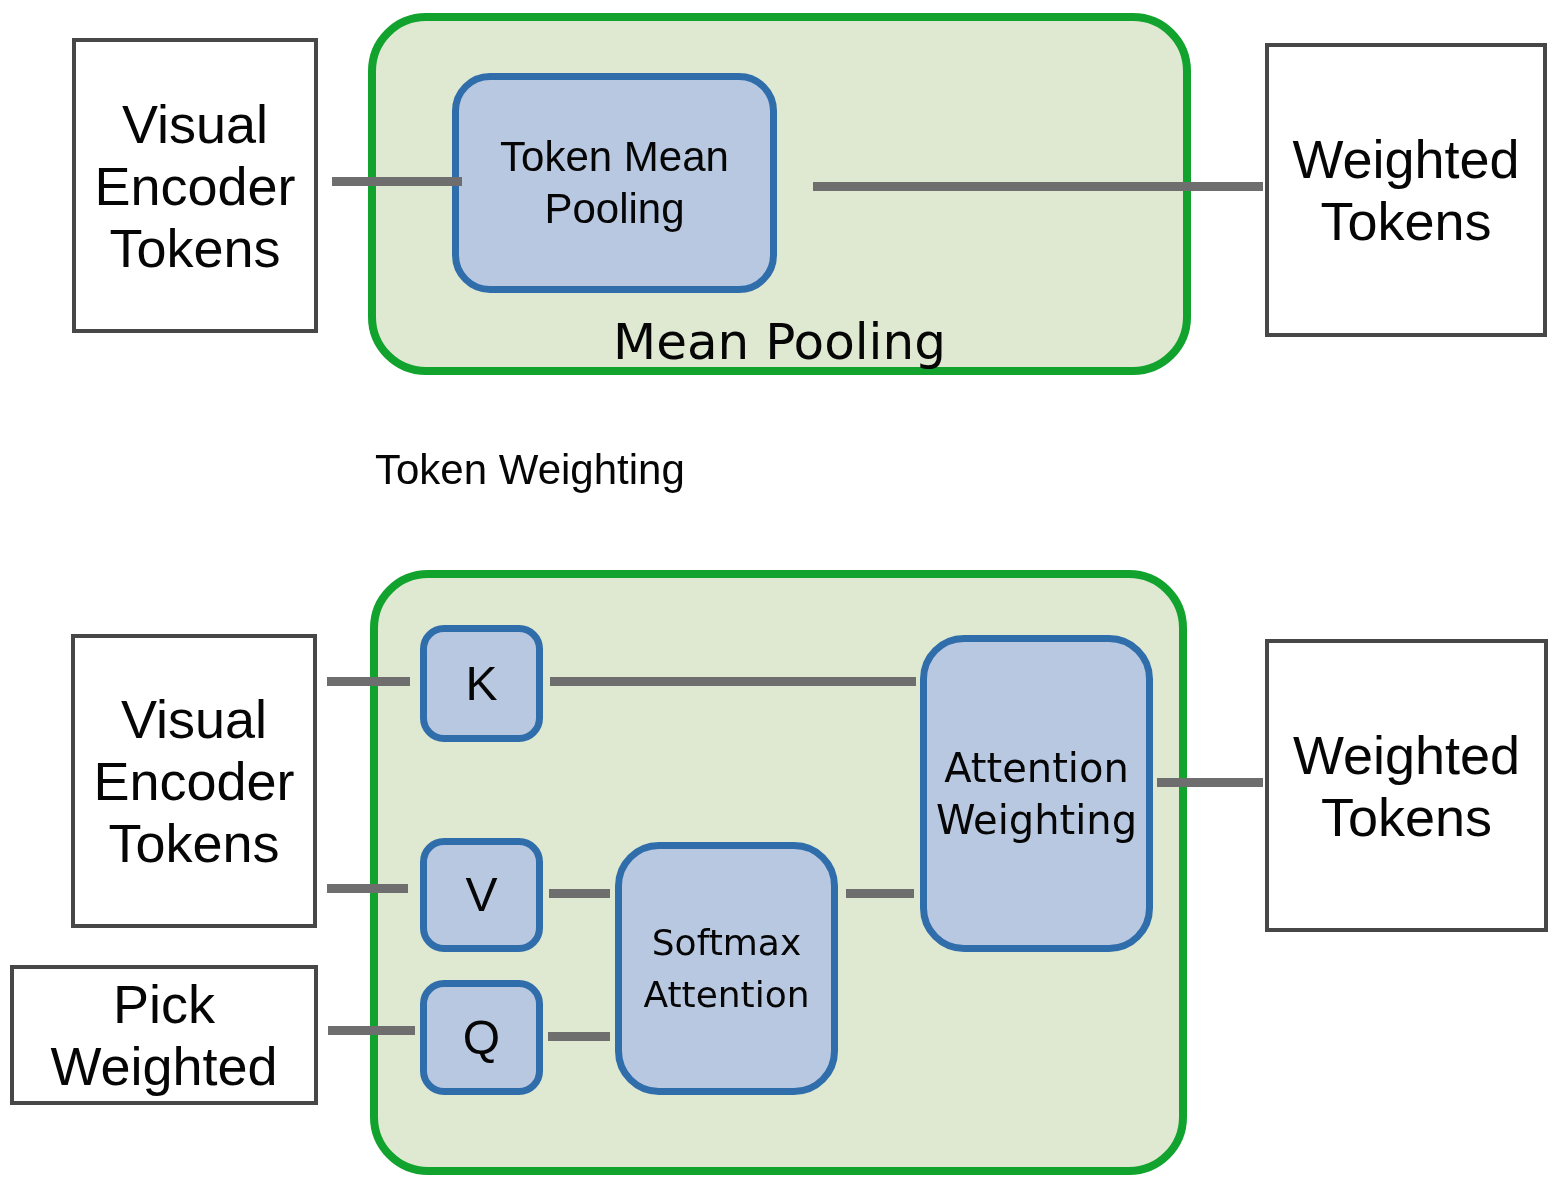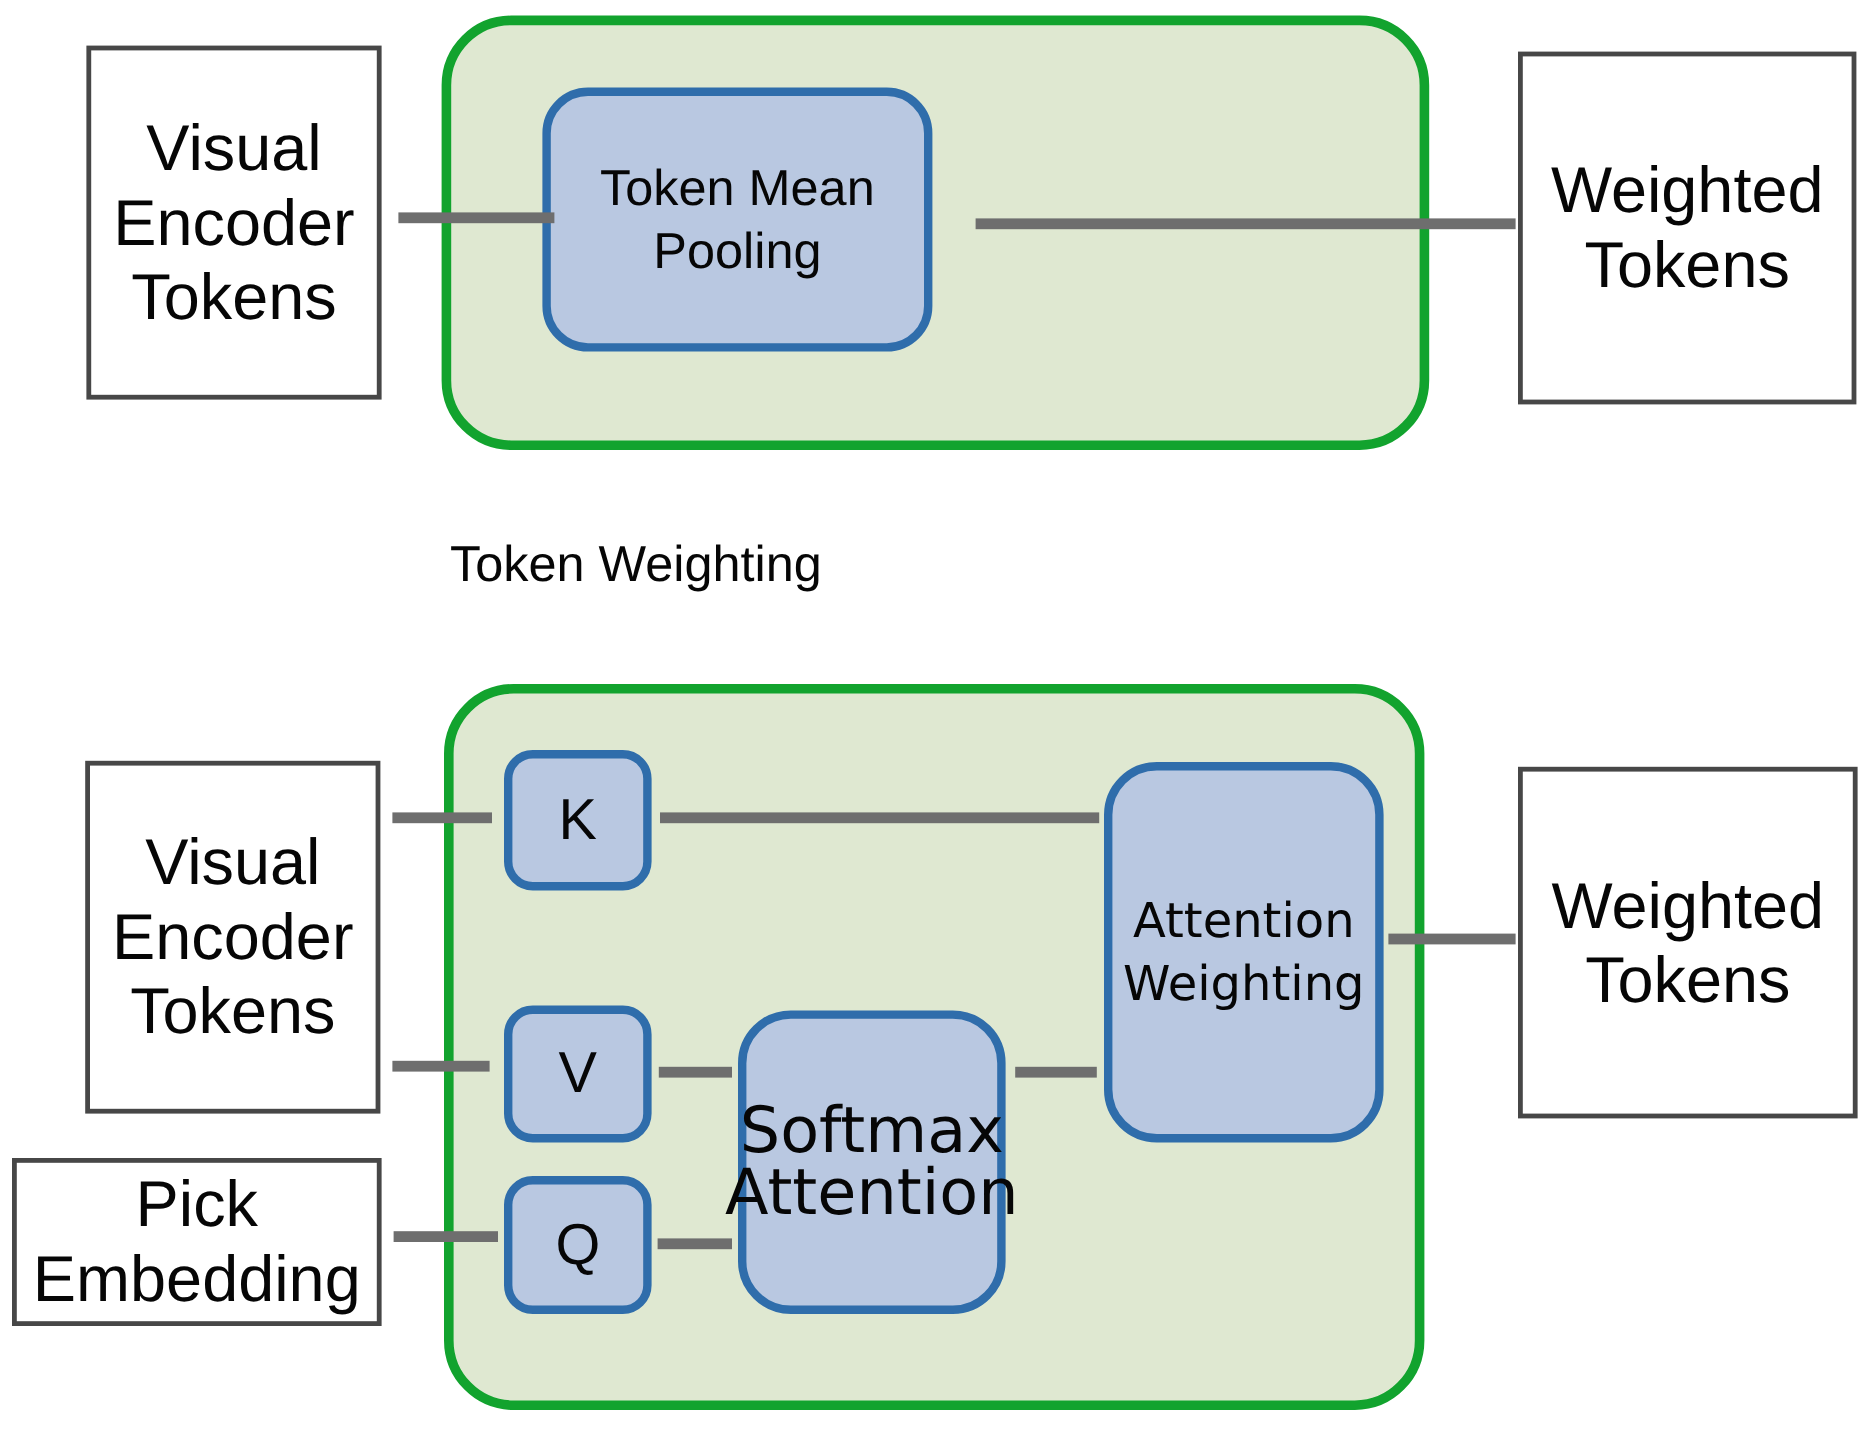--- a/index.html
+++ b/index.html
@@ -52,35 +52,36 @@
     position:absolute;
     background:var(--node-fill);
     border:7px solid var(--node-border);
     display:flex; align-items:center; justify-content:center;
     text-align:center;
     z-index:3;
     white-space:pre-line;
   }
   .node--tmp  { border-radius:38px; font-size:42px; line-height:52px; }
   .node--kvq  { border-radius:24px; font-size:48px; line-height:50px; }
-  .node--soft { border-radius:44px; font-family:"DejaVu Sans", sans-serif; font-size:53px; line-height:52px; }
+  .node--soft { border-radius:44px; font-family:"DejaVu Sans", sans-serif; font-size:36px; line-height:52px; }
   .node--aw   { border-radius:44px; font-family:"DejaVu Sans", sans-serif; font-size:40px; line-height:52px; }
   .connector {
     position:absolute;
     height:9px;
     background:var(--connector);
     z-index:5;
   }
 </style>
 </head>
 <body>
 
 <div class="stage">
 
   <div class="group" style="left:368px; top:13px; width:823px; height:362px;"></div>
+  <div class="group-label" style="left:368px; top:312px; width:823px;">Mean Pooling</div>
 
   <div class="io-box" style="left:72px; top:38px; width:246px; height:295px;">Visual
 Encoder
 Tokens</div>
 
   <div class="node node--tmp" style="left:452px; top:73px; width:325px; height:220px;">Token Mean
 Pooling</div>
 
   <div class="io-box" style="left:1265px; top:43px; width:282px; height:294px;">Weighted
 Tokens</div>
@@ -90,21 +91,21 @@
 
   <div class="title" style="left:375px; top:437px; width:800px;">Token Weighting</div>
 
   <div class="group" style="left:370px; top:570px; width:817px; height:605px;"></div>
 
   <div class="io-box" style="left:71px; top:634px; width:246px; height:294px;">Visual
 Encoder
 Tokens</div>
 
   <div class="io-box" style="left:10px; top:965px; width:308px; height:140px;">Pick
-Embedding</div>
+Weighted</div>
 
   <div class="node node--kvq" style="left:420px; top:625px; width:123px; height:117px;">K</div>
 
   <div class="node node--kvq" style="left:420px; top:838px; width:123px; height:114px;">V</div>
 
   <div class="node node--kvq" style="left:420px; top:980px; width:123px; height:115px;">Q</div>
 
   <div class="node node--soft" style="left:615px; top:842px; width:223px; height:253px;">Softmax
 Attention</div>
 

